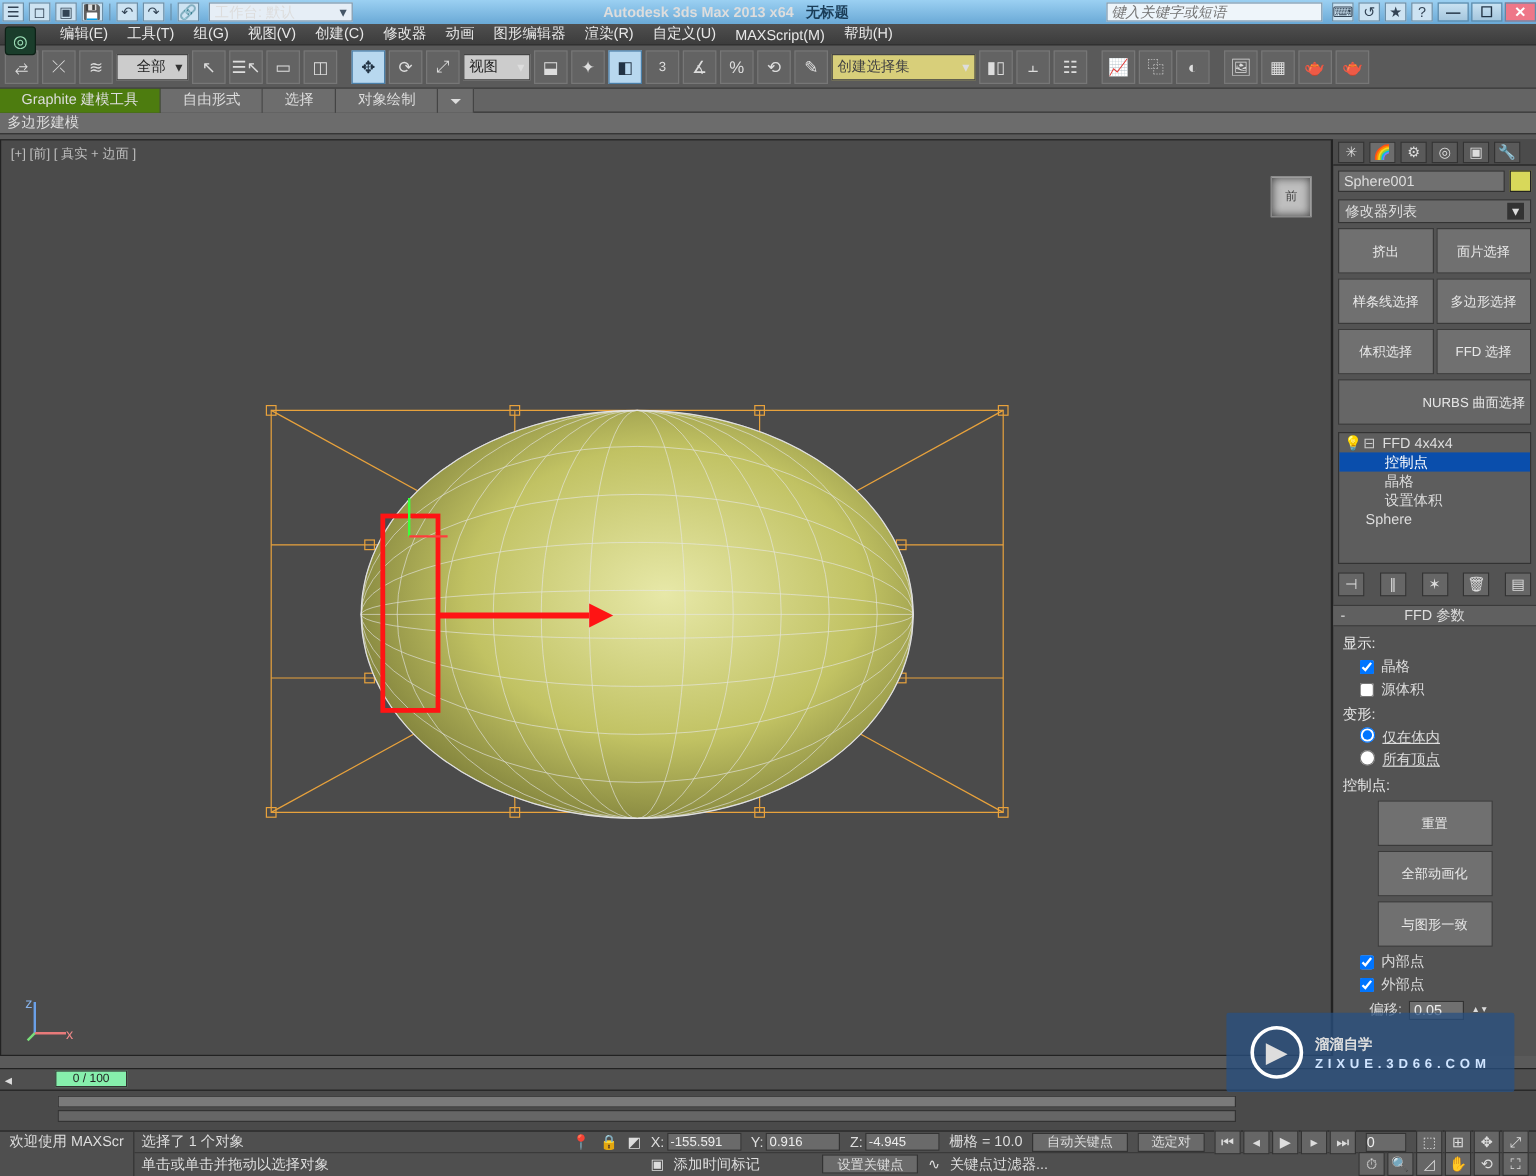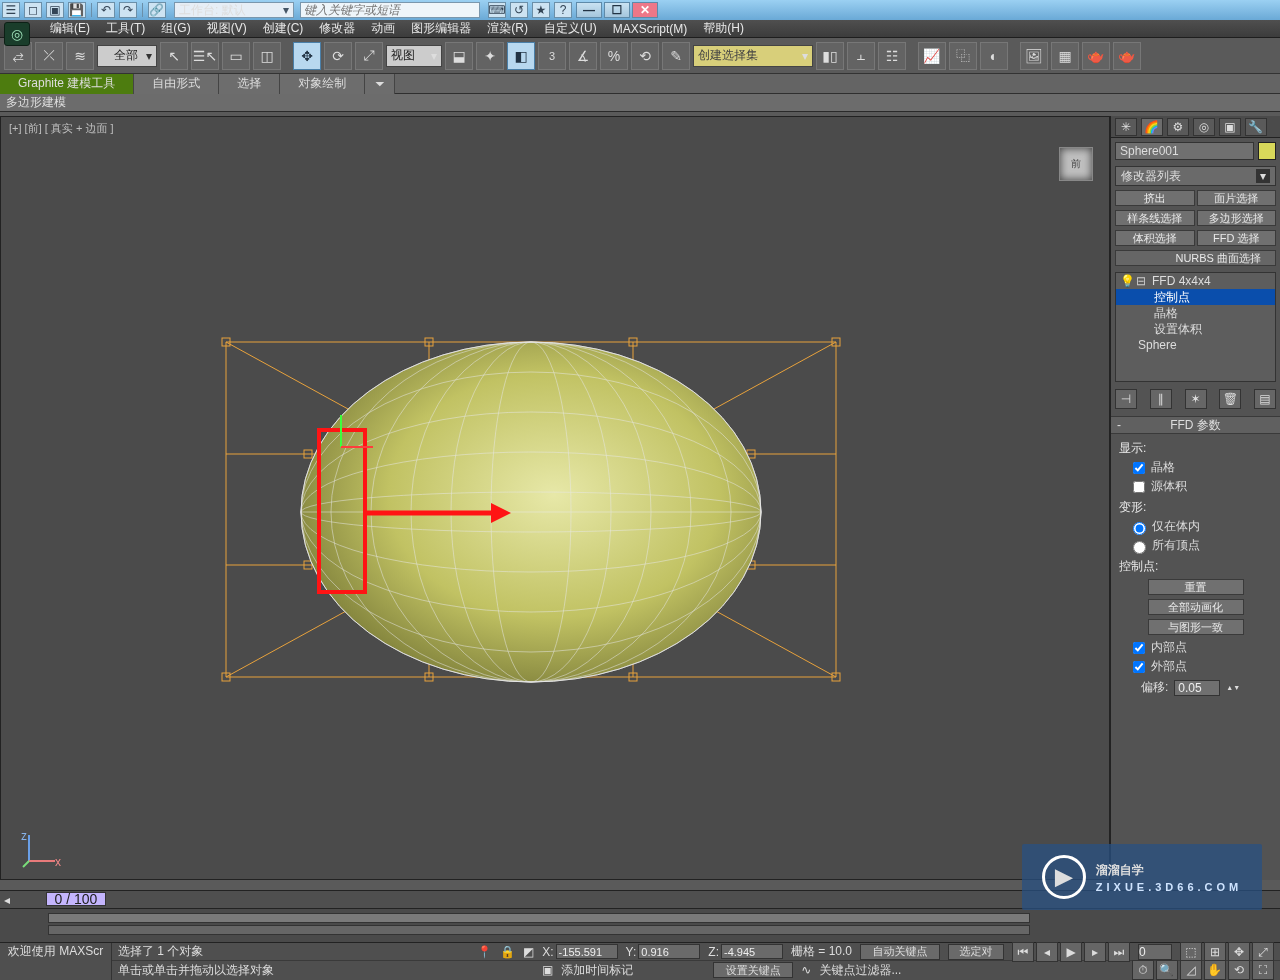--- a/index.html
+++ b/index.html
@@ -48,43 +48,43 @@
 .rpanel { position:absolute; right:0; top:116px; width:170px; bottom:100px; background:#535353; border-left:1px solid #222; display:flex; flex-direction:column; }
 .rp-tabs { height:22px; background:#4b4b4b; display:flex; align-items:center; gap:4px; padding:0 4px; border-bottom:1px solid #222; }
 .rp-tabs .rpt { width:22px; height:18px; background:#5a5a5a; border:1px solid #333; display:flex; align-items:center; justify-content:center; font-size:12px; }
 .rp-tabs .rpt.active { background:#6d6d6d; }
 .objname { margin:4px; height:18px; background:#707070; border:1px solid #333; display:flex; align-items:center; padding:0 4px; flex:1; }
 .namerow { display:flex; align-items:center; }
 .colorsw { width:18px; height:18px; background:#d8d85a; border:1px solid #222; margin:4px 4px 4px 0; }
 .modlist { margin:2px 4px; height:20px; background:#6a6a6a; border:1px solid #333; display:flex; align-items:center; padding:0 5px; }
 .modlist .dd { margin-left:auto; width:14px; height:14px; background:#333; color:#ddd; text-align:center; }
 .btnrow { display:flex; gap:2px; margin:2px 4px; }
-.pbtn { flex:1; height:16px; background:#707070; border:1px solid #3a3a3a; display:flex; align-items:center; justify-content:center; color:#e8e8e8; font-size:11px; }
+.pbtn { flex:1; height:38px; background:#707070; border:1px solid #3a3a3a; display:flex; align-items:center; justify-content:center; color:#e8e8e8; font-size:11px; }
 .pbtn.full { width:100%; }
 .pbtn.rt { background:#666; font-size:11px; }
 .stack { margin:4px 4px; height:110px; background:#5d5d5d; border:1px solid #333; overflow:hidden; }
 .stack .row { height:16px; display:flex; align-items:center; padding-left:4px; gap:4px; }
 .stack .row.sel { background:#0a4eac; color:#fff; }
 .stack .row .ico { width:12px; color:#ccc; }
 .stackbtns { display:flex; gap:3px; margin:3px 4px; justify-content:space-between; }
 .stackbtns .sb { width:22px; height:20px; background:#666; border:1px solid #333; display:flex; align-items:center; justify-content:center; }
 .rollhdr { height:18px; background:#606060; border-top:1px solid #3a3a3a; border-bottom:1px solid #3a3a3a; display:flex; align-items:center; justify-content:center; margin-top:4px; position:relative; }
 .rollhdr .mn { position:absolute; left:6px; }
 .rpanel .section { padding:2px 8px 6px 8px; }
 .section .lab { margin:4px 0 2px 0; color:#e8e8e8; }
 .chk { display:flex; align-items:center; gap:6px; margin:2px 0 2px 14px; }
 .chk input { width:12px; height:12px; }
-.rad { display:flex; align-items:flex-end; gap:6px; margin:2px 0 2px 14px; }
+.rad { display:flex; align-items:flex-start; gap:6px; margin:2px 0 2px 14px;text-decoration:underline; }
 .center-btn { margin:4px auto; width:96px; }
 .spin { display:flex; align-items:center; gap:6px; margin:4px 0 2px 22px; }
 .spin input { width:46px; height:16px; background:#707070; border:1px solid #333; color:#eee; padding:0 3px; }
 
 
 .timeline { position:absolute; left:0; right:0; bottom:72px; height:18px; background:#4f4f4f; border-top:1px solid #222; display:flex; align-items:center; }
-.timeline .slider { position:absolute; left:46px; top:1px; width:60px; height:14px; background:#c4b5fd; border:1px solid #333; color:#222; font-size:14px; display:flex; align-items:center; justify-content:center; }
+.timeline .slider { position:absolute; left:46px; top:1px; width:60px; height:14px; background:#86efac; border:1px solid #333; color:#222; font-size:10px; display:flex; align-items:center; justify-content:center; }
 .timeline .arrow { width:14px; text-align:center; color:#ddd; }
 .tracks { position:absolute; left:0; right:0; bottom:38px; height:34px; background:#4a4a4a; border-top:1px solid #222; }
 .tracks .strip { position:absolute; left:48px; right:250px; top:4px; height:10px; background:#7a7a7a; border:1px solid #333; }
 .tracks .strip2 { top:16px; background:#666; }
 .statusbar { position:absolute; left:0; right:0; bottom:0; height:38px; background:#4f4f4f; border-top:1px solid #222; display:flex; }
 .status-l { width:112px; border-right:1px solid #333; display:flex; align-items:center; font-size:10px; flex-direction:column; gap:1px; }
 .status-m { flex:1; display:flex; flex-direction:column; }
 .status-m .r { height:18px; display:flex; align-items:center; gap:8px; padding:0 6px; border-bottom:1px solid #3a3a3a; }
 .coord { display:flex; align-items:center; gap:2px; }
 .coord input { width:62px; height:15px; background:#6a6a6a; border:1px solid #333; color:#eee; padding:0 2px; font-size:11px; }
@@ -107,20 +107,21 @@
   <div class="tb-btn">💾</div>
   <div class="sep"></div>
   <div class="tb-btn">↶</div>
   <div class="tb-btn">↷</div>
   <div class="sep"></div>
   <div class="tb-btn">🔗</div>
   <div class="workspace">
       <span>工作台: 默认</span>
       <span style="margin-left:auto;color:#456;">▾</span>
     </div>
+  <div class="apptitle"><span>Autodesk 3ds Max  2013 x64</span><span class="doctitle">无标题</span></div>
   <input class="search" placeholder="键入关键字或短语" style="">
   <div class="tb-btn sml">⌨</div>
   <div class="tb-btn sml">↺</div>
   <div class="tb-btn sml">★</div>
   <div class="tb-btn sml">?</div>
   <div class="winbtns">
     <div>—</div>
     <div>☐</div>
     <div class="close">✕</div>
   </div>
@@ -296,21 +297,21 @@
   </div>
   <div class="btnrow">
     <div class="pbtn">样条线选择</div>
     <div class="pbtn">多边形选择</div>
   </div>
   <div class="btnrow">
     <div class="pbtn">体积选择</div>
     <div class="pbtn">FFD 选择</div>
   </div>
   <div class="btnrow">
-      <div class="pbtn rt full" style="justify-content:flex-end;padding-right:14px;">NURBS 曲面选择</div>
+      <div class="pbtn rt full" style="justify-content:flex-end;padding-right:4px;">NURBS 曲面选择</div>
     </div>
 
   <div class="stack">
     <div class="row">
         <span class="ico">💡</span>
         <span class="ico">⊟</span>
         <span>FFD 4x4x4</span>
       </div>
     <div class="row sel" style="padding-left:38px;">控制点</div>
     <div class="row" style="padding-left:38px;">晶格</div>
@@ -408,21 +409,21 @@
         <div class="pb">⬚</div>
         <div class="pb">⊞</div>
         <div class="pb">✥</div>
         <div class="pb">⤢</div>
       </div>
     </div>
     <div class="r" style="border-bottom:none;">
       <span>单击或单击并拖动以选择对象</span>
       <span style="margin-left:260px;">▣</span>
       <span>添加时间标记</span>
-      <div class="autokey" style="margin-left:72px;">设置关键点</div>
+      <div class="autokey" style="margin-left:44px;">设置关键点</div>
       <span>∿</span>
       <span>关键点过滤器...</span>
       <div class="play" style="margin-left:auto;">
         <div class="pb">⏱</div>
         <div class="pb">🔍</div>
         <div class="pb">◿</div>
         <div class="pb">✋</div>
         <div class="pb">⟲</div>
         <div class="pb">⛶</div>
       </div>

